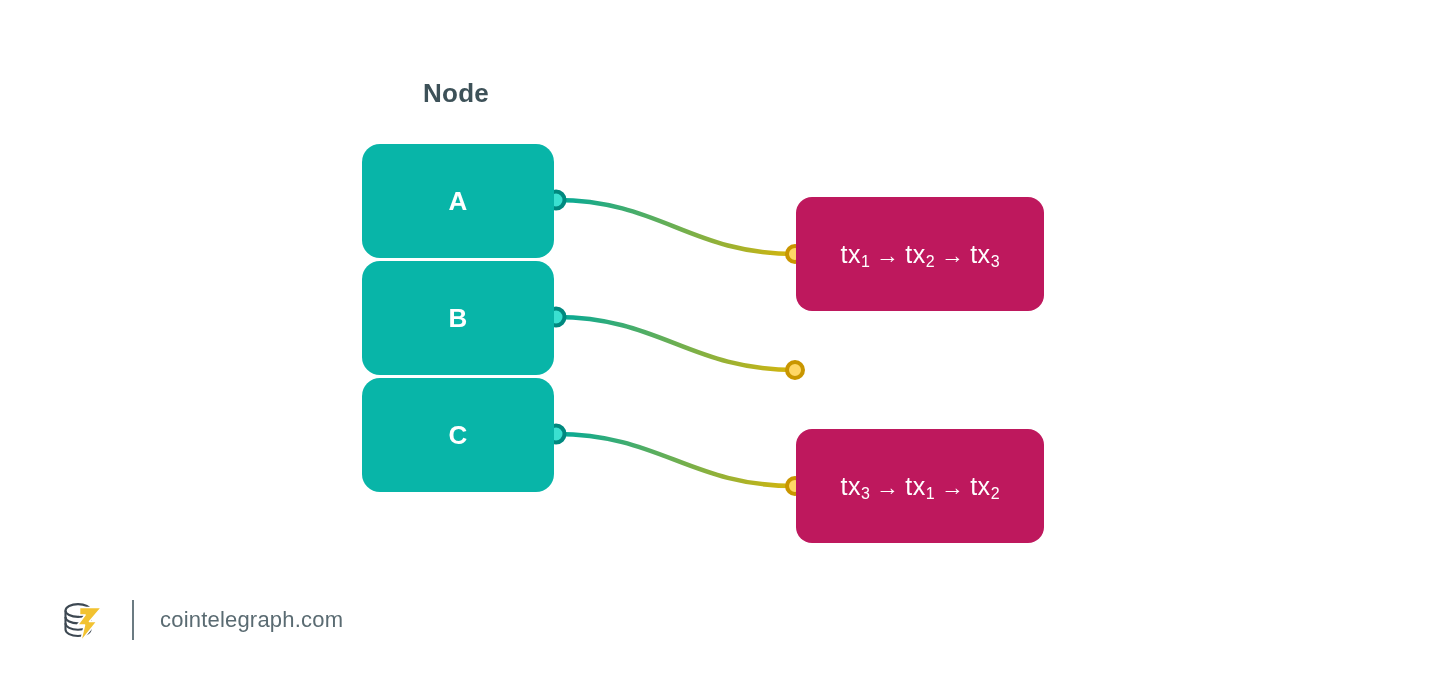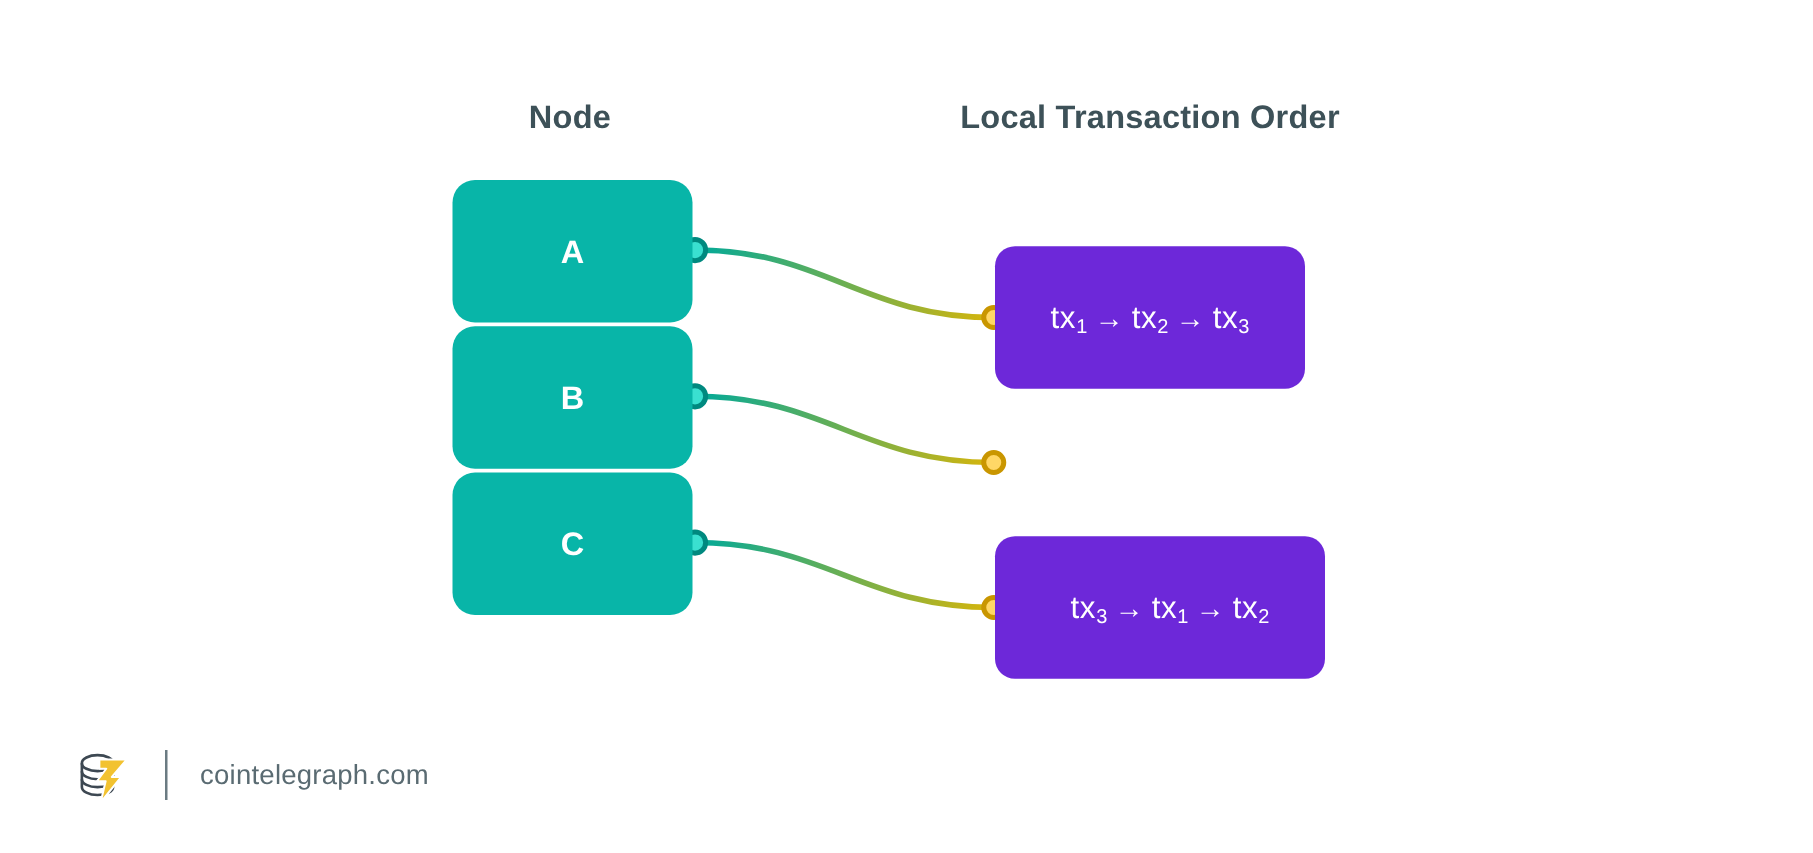--- a/index.html
+++ b/index.html
@@ -71,21 +71,21 @@
   #node-box-0 { top: 128px; }
   #node-box-1 { top: 245px; }
   #node-box-2 { top: 362px; }
 
   
   .order-box {
     position: absolute;
     left: 796px;
     width: 248px;
     height: 114px;
-    background: #6d28d9;
+    background: #be185d;
     border-radius: 16px;
     display: flex;
     align-items: center;
     justify-content: center;
   }
   .order-label {
     color: #ffffff;
     font-family: "Liberation Sans", sans-serif;
     font-weight: normal;
     font-size: 25px;
@@ -99,21 +99,21 @@
     position: relative;
     top: 0.28em;
     letter-spacing: 0;
   }
   .order-label .arrow {
     padding: 0 6px;
     font-size: 0.92em;
   }
   #order-box-0 { top: 181px; }
   #order-box-1 { top: 297px; }
-  #order-box-2 { top: 413px; padding-left: 16px; }
+  #order-box-2 { top: 413px; }
 
   
   #footer {
     position: absolute;
     left: 56px;
     top: 576px;
     height: 56px;
     display: flex;
     align-items: center;
   }
@@ -135,21 +135,20 @@
     letter-spacing: 0.2px;
     white-space: nowrap;
   }
 </style>
 </head>
 <body>
 
 <div id="stage">
 
   <div class="col-header" id="header-node">Node</div>
-  <div class="col-header" id="header-order">Local Transaction Order</div>
 
   <svg id="connectors" viewBox="0 0 1450 682">
     <defs>
       <linearGradient id="grad-a" x1="0" y1="0" x2="1" y2="0">
         <stop offset="0%" stop-color="#00a99a"></stop>
         <stop offset="100%" stop-color="#d8b50a"></stop>
       </linearGradient>
       <linearGradient id="grad-b" x1="0" y1="0" x2="1" y2="0">
         <stop offset="0%" stop-color="#00a99a"></stop>
         <stop offset="100%" stop-color="#d8b50a"></stop>

